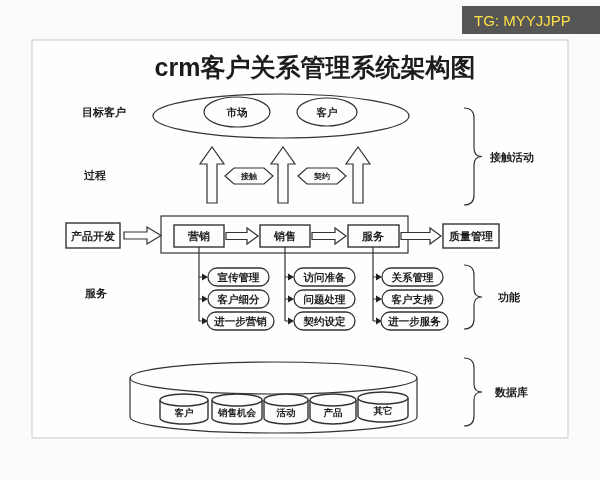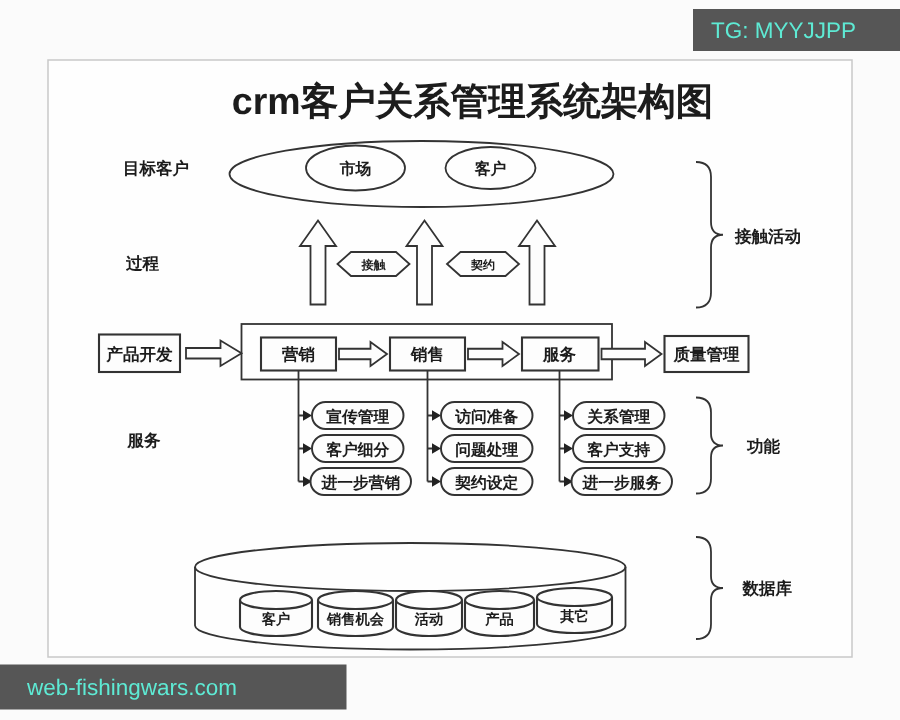--- a/index.html
+++ b/index.html
@@ -2,21 +2,21 @@
 <html><head>
 <meta charset="utf-8">
 <style>
   html,body{margin:0;padding:0;background:#f6f6f6;}
   #stage{
     position:relative;width:600px;height:480px;background:#fbfbfb;overflow:hidden;
     font-family:"Liberation Sans","DejaVu Sans",sans-serif;
   }
   #diagram-svg{position:absolute;left:0;top:0;}
   .wm{
-    position:absolute;background:#565656;color:#5eead4;
+    position:absolute;background:#565656;color:#fde047;
     font-family:"Liberation Sans","DejaVu Sans",sans-serif;
     display:flex;align-items:center;
   }
   #wm-top{top:6px;left:462px;right:0;height:28px;font-size:15px;padding-left:12px;}
   #wm-bottom{top:443px;left:0;width:213px;height:30px;font-size:15px;padding-left:18px;}
   svg text{fill:#1c1c1c;font-family:"Liberation Sans","DejaVu Sans",sans-serif;font-weight:bold;}
   .ln{stroke:#333;fill:none;stroke-width:1.2;}
   .box{stroke:#333;fill:#fdfdfd;stroke-width:1.4;}
   .blkarrow{stroke:#333;fill:#fdfdfd;stroke-width:1.2;}
   .stad{stroke:#333;fill:#fdfdfd;stroke-width:1.3;}
@@ -145,17 +145,14 @@
     <path d="M464,265 Q474,265 474,275 L474,289 Q474,297 482,297 Q474,297 474,305 L474,319 Q474,329 464,329" class="ln"></path>
     <text x="498" y="301" class="t11">功能</text>
 
     <path d="M464,358 Q474,358 474,368 L474,384 Q474,392 482,392 Q474,392 474,400 L474,416 Q474,426 464,426" class="ln"></path>
     <text x="495" y="396" class="t11">数据库</text>
   </svg>
 
   <div id="wm-top" class="wm">
     <span>TG: MYYJJPP</span>
   </div>
-  <div id="wm-bottom" class="wm">
-    <span>web-fishingwars.com</span>
-  </div>
 
 </div>
 
 </body></html>

